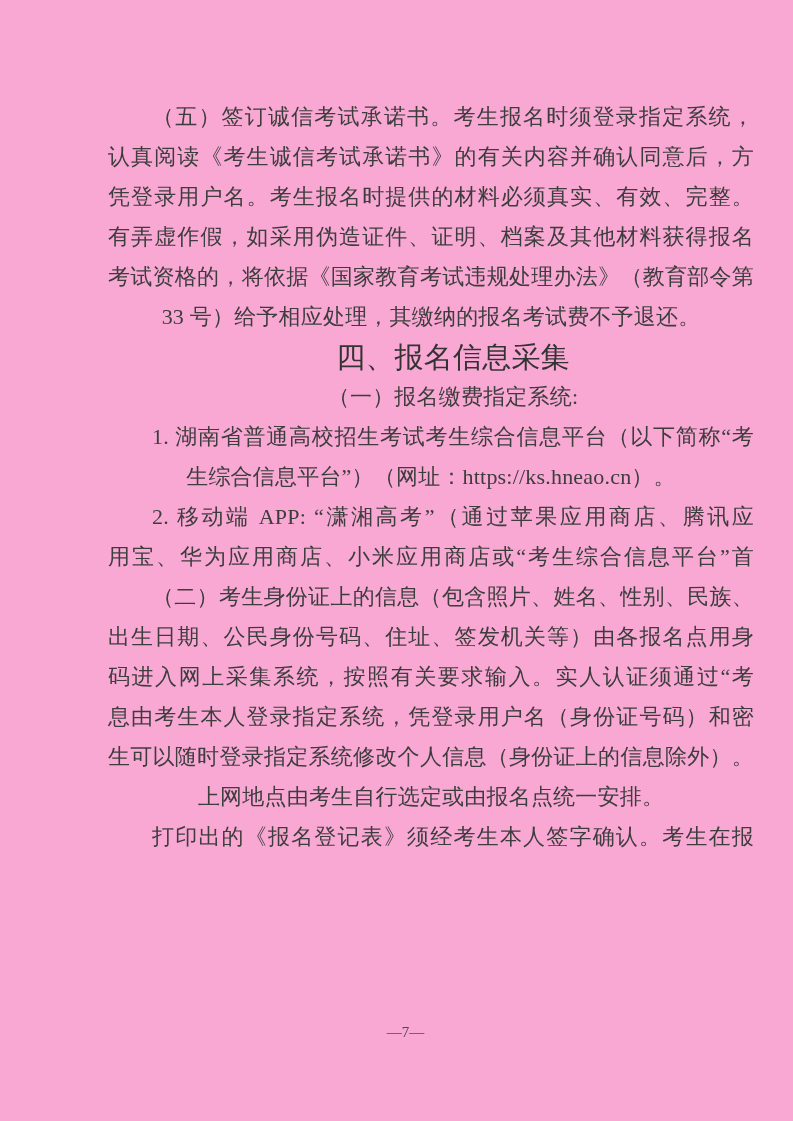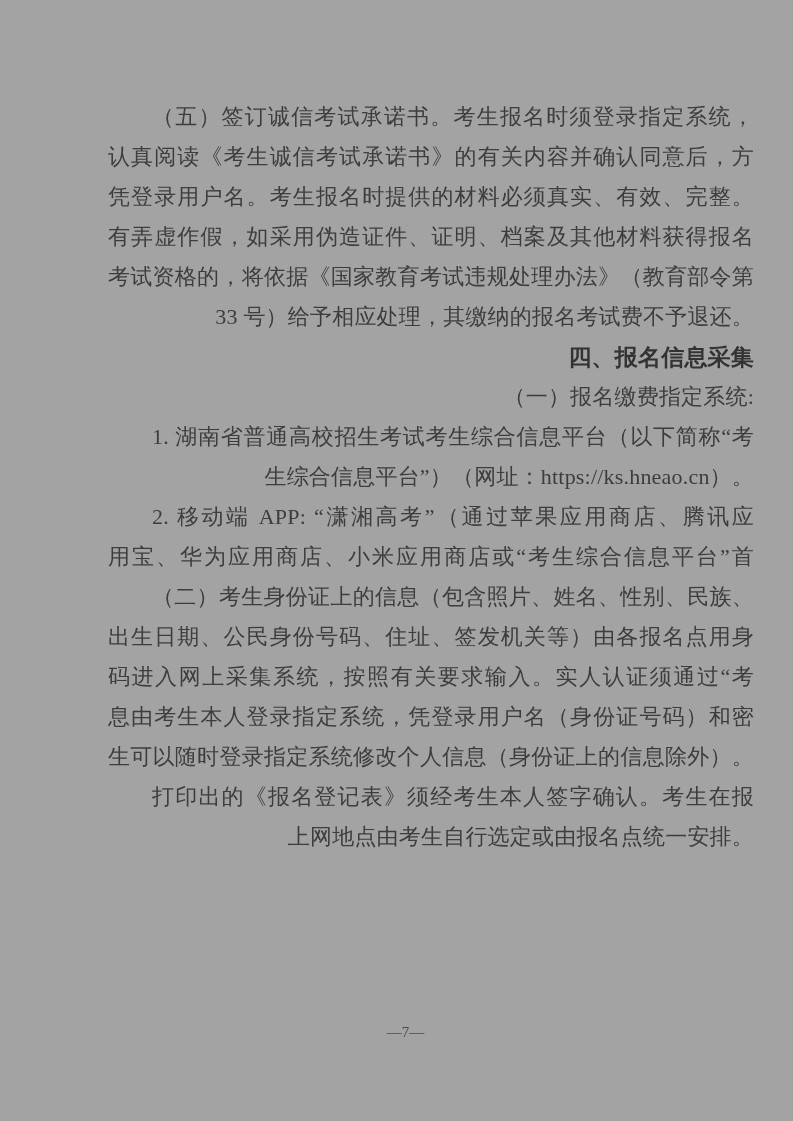--- a/index.html
+++ b/index.html
@@ -4,51 +4,51 @@
   <style>
     html, body {
       margin: 0;
       padding: 0;
       background: #ffffff;
     }
     .page {
       position: relative;
       width: 793px;
       height: 1121px;
-      background: #a3a3a3;
+      background: #f9a8d4;
       overflow: hidden;
       font-family: "Liberation Serif", "DejaVu Serif", serif;
     }
     .textblock {
       position: absolute;
       left: 108px;
       top: 97px;
       width: 646px;
     }
     .line {
       height: 40px;
       line-height: 40px;
       font-size: 22px;
       color: #3d3d3d;
-      text-align: right;
+      text-align: center;
       letter-spacing: 0.2px;
       white-space: pre-wrap;
     }
     .line.j {
       text-align: justify;
       text-align-last: justify;
       text-justify: inter-character;
     }
     .line.ind {
       text-indent: 44px;
     }
     .line.hd {
       font-family: "Liberation Sans", "DejaVu Sans", sans-serif;
-      font-weight: 700;
-      font-size: 23px;
+      font-weight: 400;
+      font-size: 29px;
       color: #333333;
     }
     .pagenum {
       position: absolute;
       top: 1024px;
       left: 0;
       width: 793px;
       box-sizing: border-box;
       padding-left: 18px;
       text-align: center;
@@ -72,17 +72,17 @@
       <div class="line ind">（一）报名缴费指定系统:</div>
       <div class="line j ind">1. 湖南省普通高校招生考试考生综合信息平台（以下简称“考</div>
       <div class="line">生综合信息平台”）（网址：https://ks.hneao.cn）。</div>
       <div class="line j ind">2. 移动端 APP: “潇湘高考”（通过苹果应用商店、腾讯应</div>
       <div class="line j">用宝、华为应用商店、小米应用商店或“考生综合信息平台”首</div>
       <div class="line j ind">（二）考生身份证上的信息（包含照片、姓名、性别、民族、</div>
       <div class="line j">出生日期、公民身份号码、住址、签发机关等）由各报名点用身</div>
       <div class="line j">码进入网上采集系统，按照有关要求输入。实人认证须通过“考</div>
       <div class="line j">息由考生本人登录指定系统，凭登录用户名（身份证号码）和密</div>
       <div class="line j">生可以随时登录指定系统修改个人信息（身份证上的信息除外）。</div>
+      <div class="line">上网地点由考生自行选定或由报名点统一安排。</div>
       <div class="line j ind">打印出的《报名登记表》须经考生本人签字确认。考生在报</div>
-      <div class="line">上网地点由考生自行选定或由报名点统一安排。</div>
     </main>
   <div class="pagenum">—7—</div>
 </div>
 
 </body></html>

